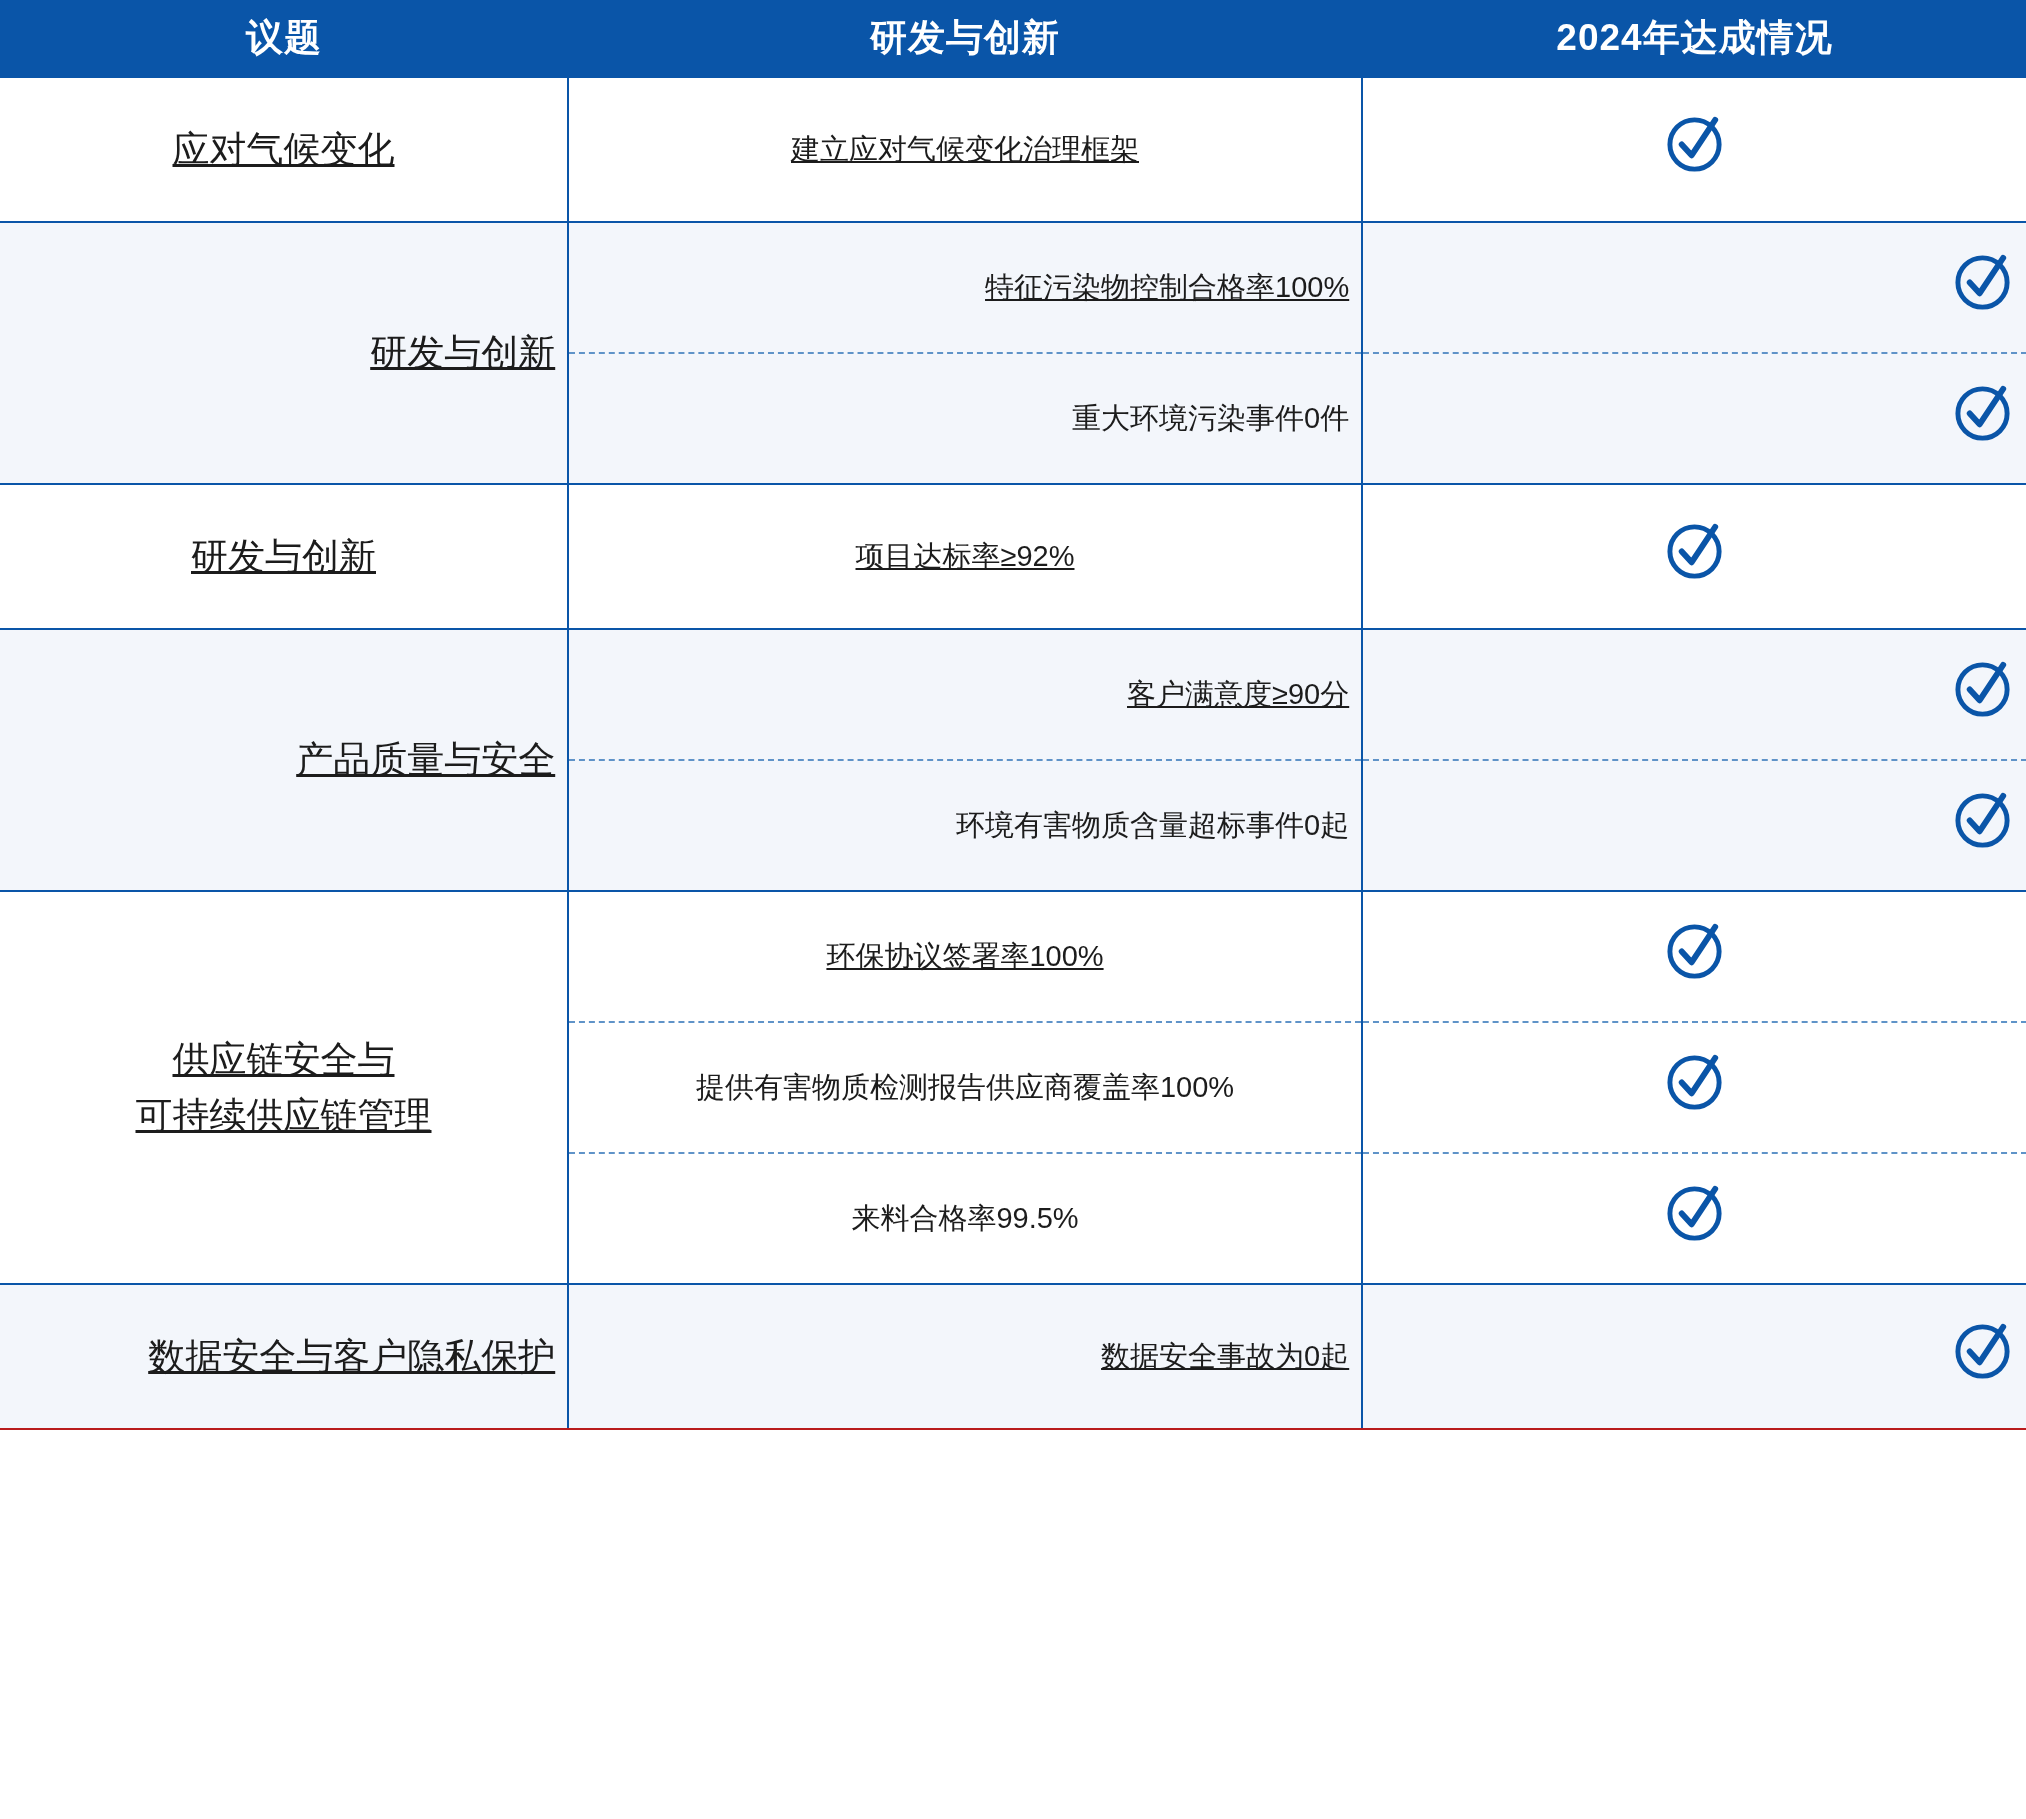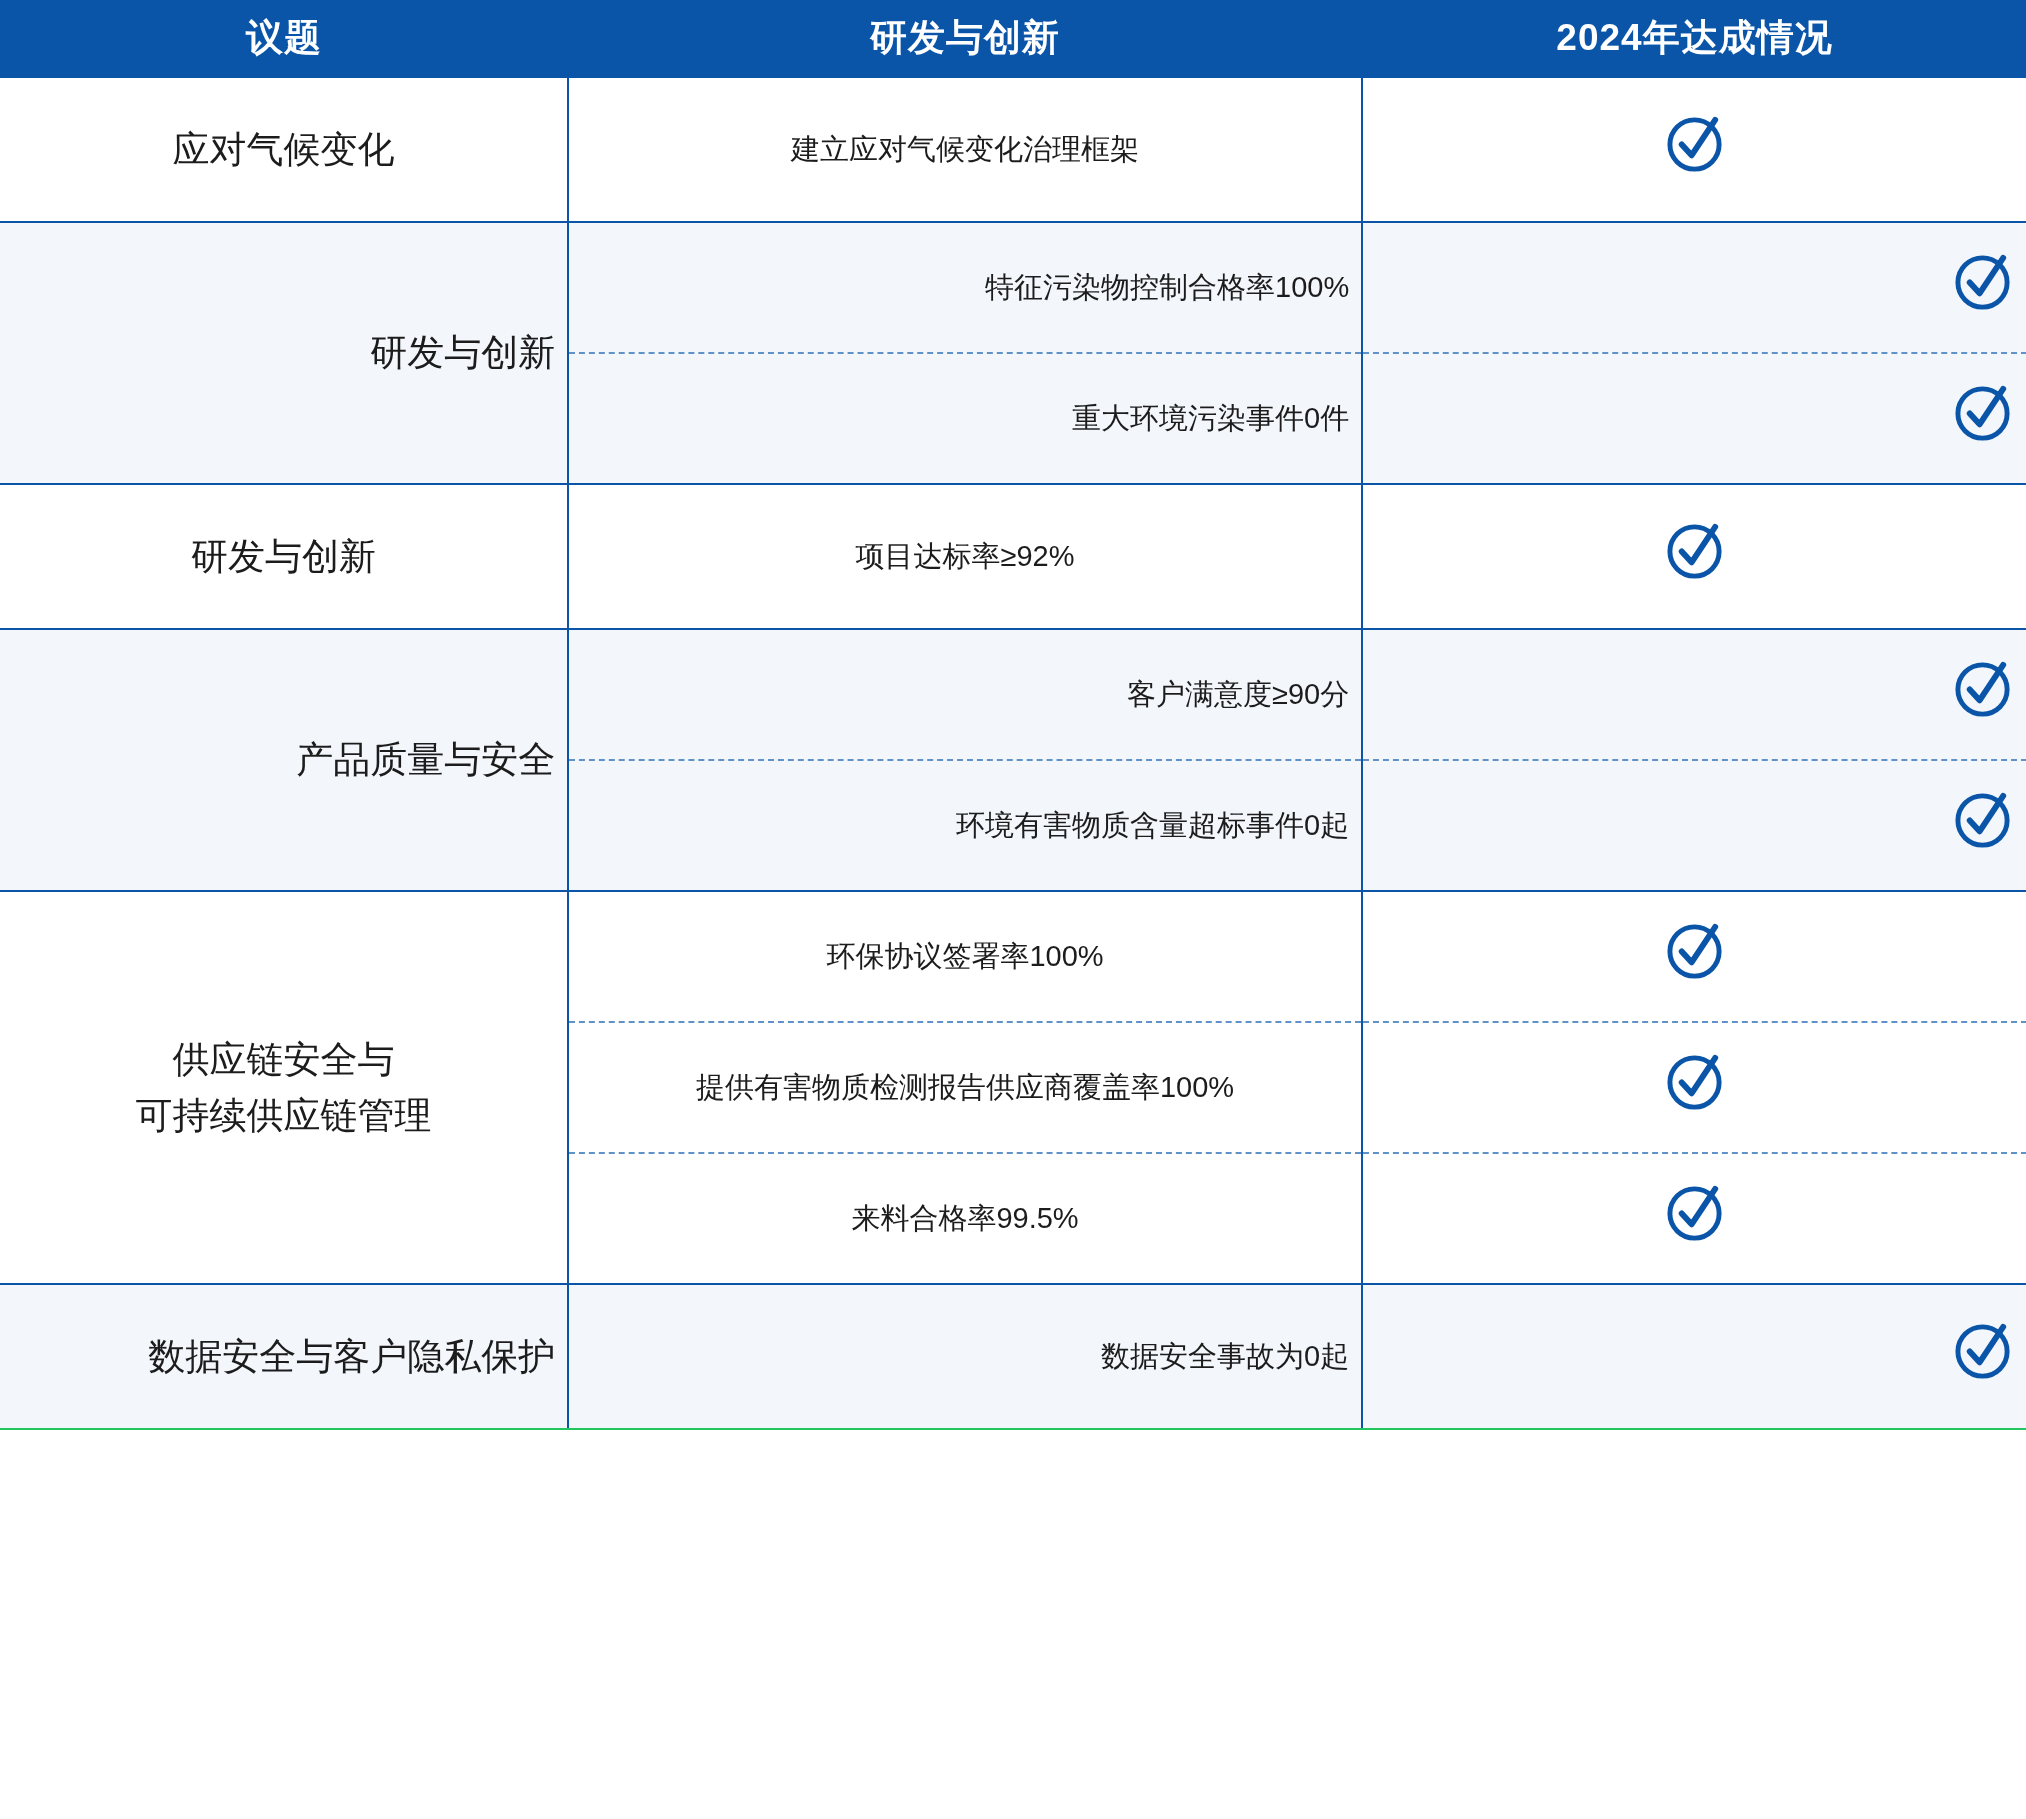--- a/index.html
+++ b/index.html
@@ -43,23 +43,24 @@
     font-size: 29px;
     color: #1c1c1c;
     padding: 0 11.8px;
     line-height: 1.5;
   }
   tbody td.last-col { border-right: none; }
 
   
   tbody tr.group-start > td {
     border-top: 2px solid #0a55a8;
+    text-decoration: underline;
   }
   tbody tr.table-end > td {
-    border-bottom: 2px solid #22c55e;
+    border-bottom: 2px solid #b91c1c;
   }
 
   
   tbody td.dashed-top {
     border-top: 2px dashed #5f93c8;
   }
 
   .shaded td {
     background: #f3f6fb;
     text-align: right;

